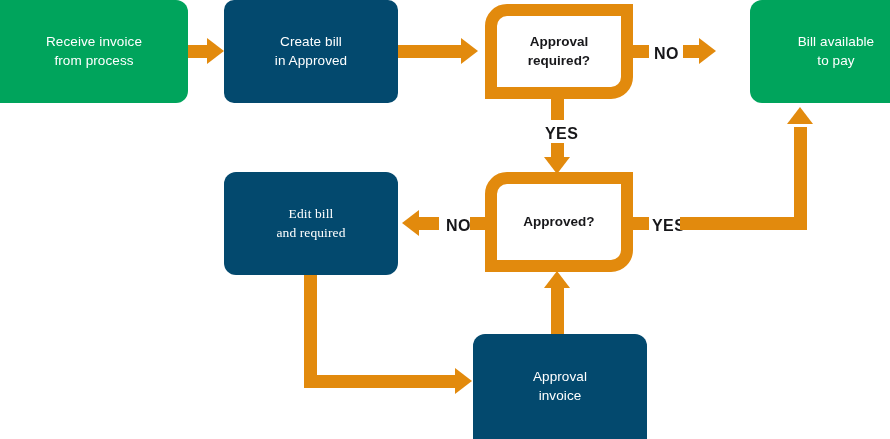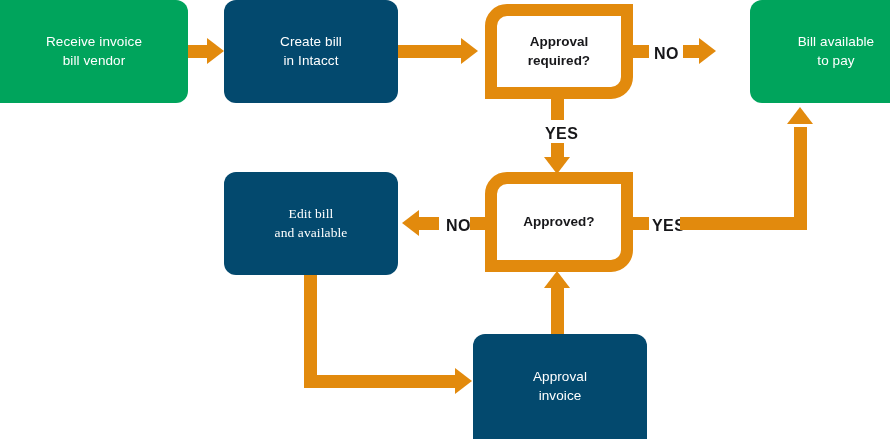--- a/index.html
+++ b/index.html
@@ -94,31 +94,31 @@
   }
 </style>
 </head>
 <body>
 
 <div id="canvas">
 
   <div class="node green" style="left:0px; top:0px; width:188px; height:103px; border-radius:0 12px 12px 0;">
     <div>
       <span>Receive invoice</span><br>
-      <span>bill vendor</span>
+      <span>from process</span>
     </div>
   </div>
 
   <div class="seg" style="left:188px; top:45px; width:22px; height:13px;"></div>
   <div class="arrow right" style="left:207px; top:38px;"></div>
 
-  <div class="node navy" style="left:224px; top:0px; width:174px; height:103px;">
+  <div class="node navy" style="left:224px; top:0px; width:174px; height:103px;border-radius:10px;">
     <div>
       <span>Create bill</span><br>
-      <span>in Intacct</span>
+      <span>in Approved</span>
     </div>
   </div>
 
   <div class="seg" style="left:398px; top:45px; width:66px; height:13px;"></div>
   <div class="arrow right" style="left:461px; top:38px;"></div>
 
   <div class="decision" style="left:485px; top:4px; width:148px; height:95px;">
     <div>
       <span>Approval</span><br>
       <span>required?</span>
@@ -138,21 +138,21 @@
   </div>
 
   <div class="seg" style="left:551px; top:99px; width:13px; height:21px;"></div>
   <div class="edge-label" style="left:545px; top:125px;">YES</div>
   <div class="seg" style="left:551px; top:143px; width:13px; height:16px;"></div>
   <div class="arrow down" style="left:544px; top:157px;"></div>
 
   <div class="node navy" style="left:224px; top:172px; width:174px; height:103px;font-family:Liberation Serif, serif;">
     <div>
       <span>Edit bill</span><br>
-      <span>and available</span>
+      <span>and required</span>
     </div>
   </div>
 
   <div class="seg" style="left:470px; top:217px; width:16px; height:13px;"></div>
   <div class="edge-label" style="left:446px; top:217px;">NO</div>
   <div class="seg" style="left:419px; top:217px; width:20px; height:13px;"></div>
   <div class="arrow left" style="left:402px; top:210px;"></div>
 
   <div class="decision" style="left:485px; top:172px; width:148px; height:100px;">
     <div>

